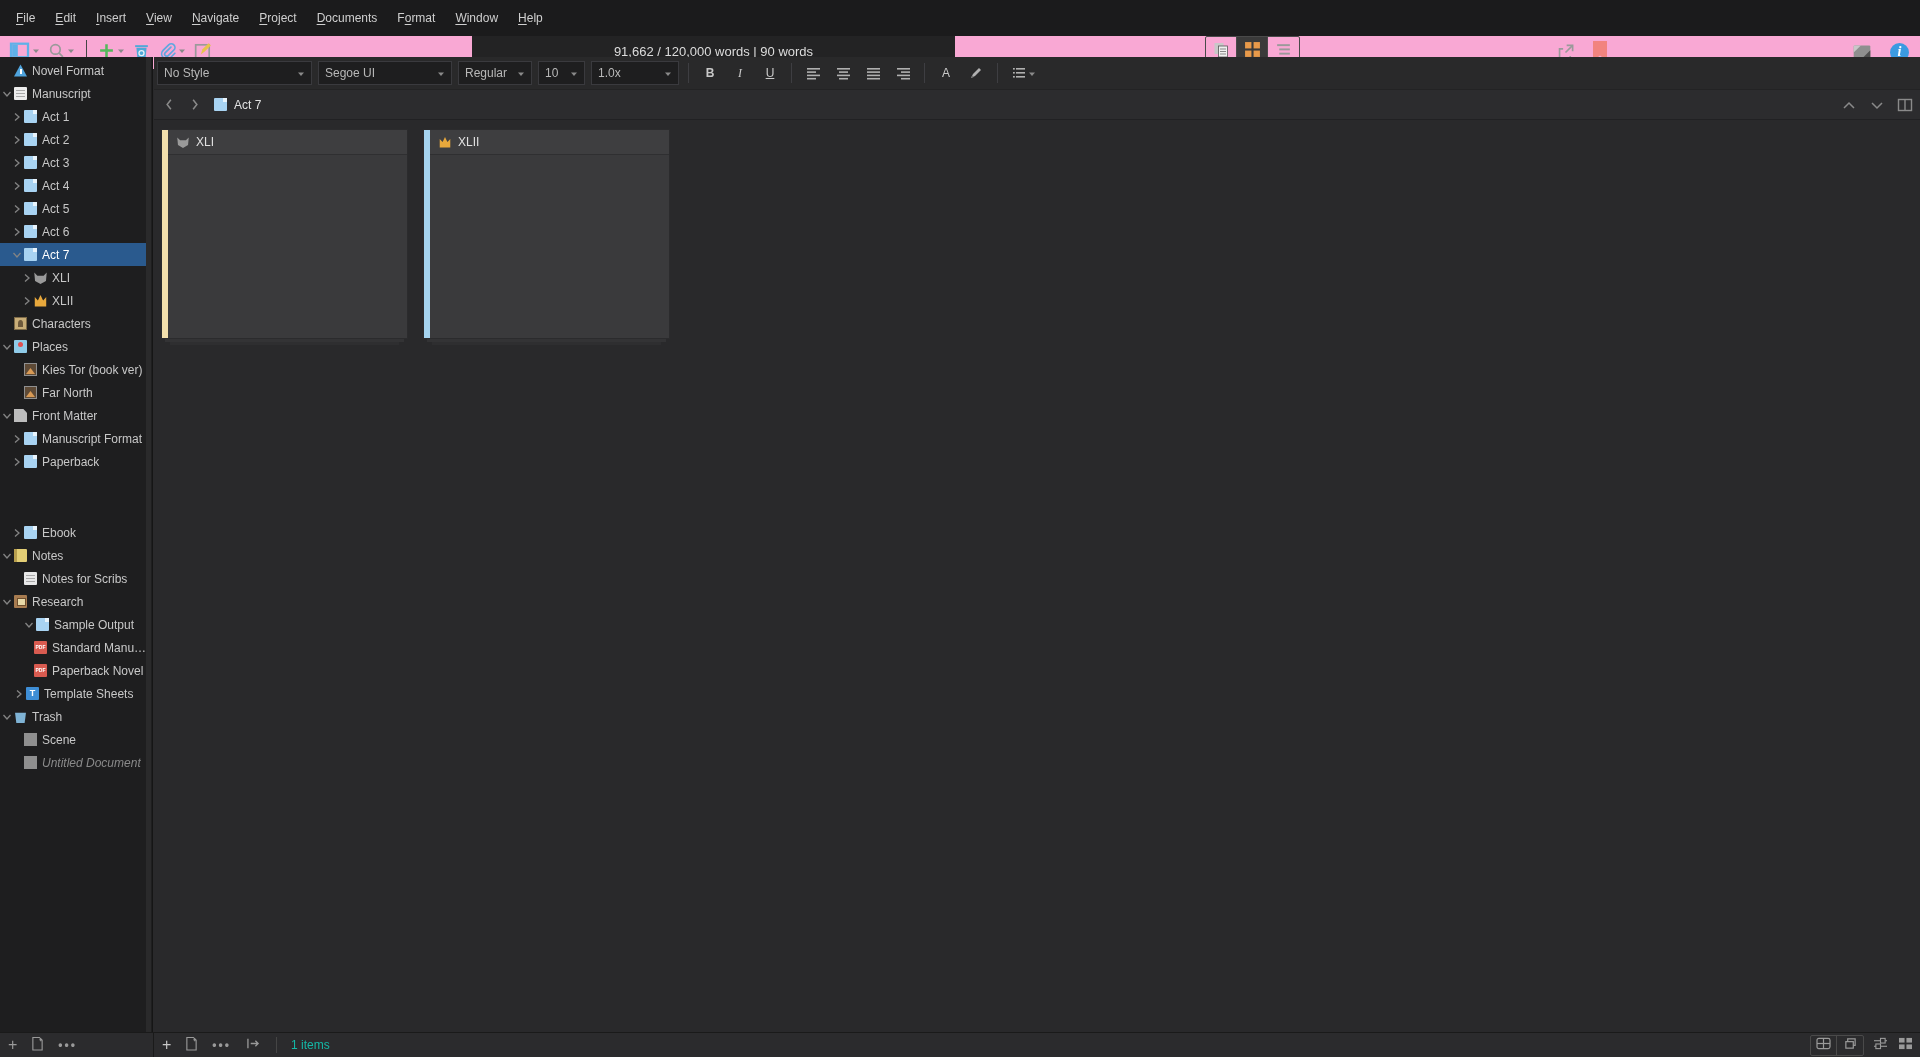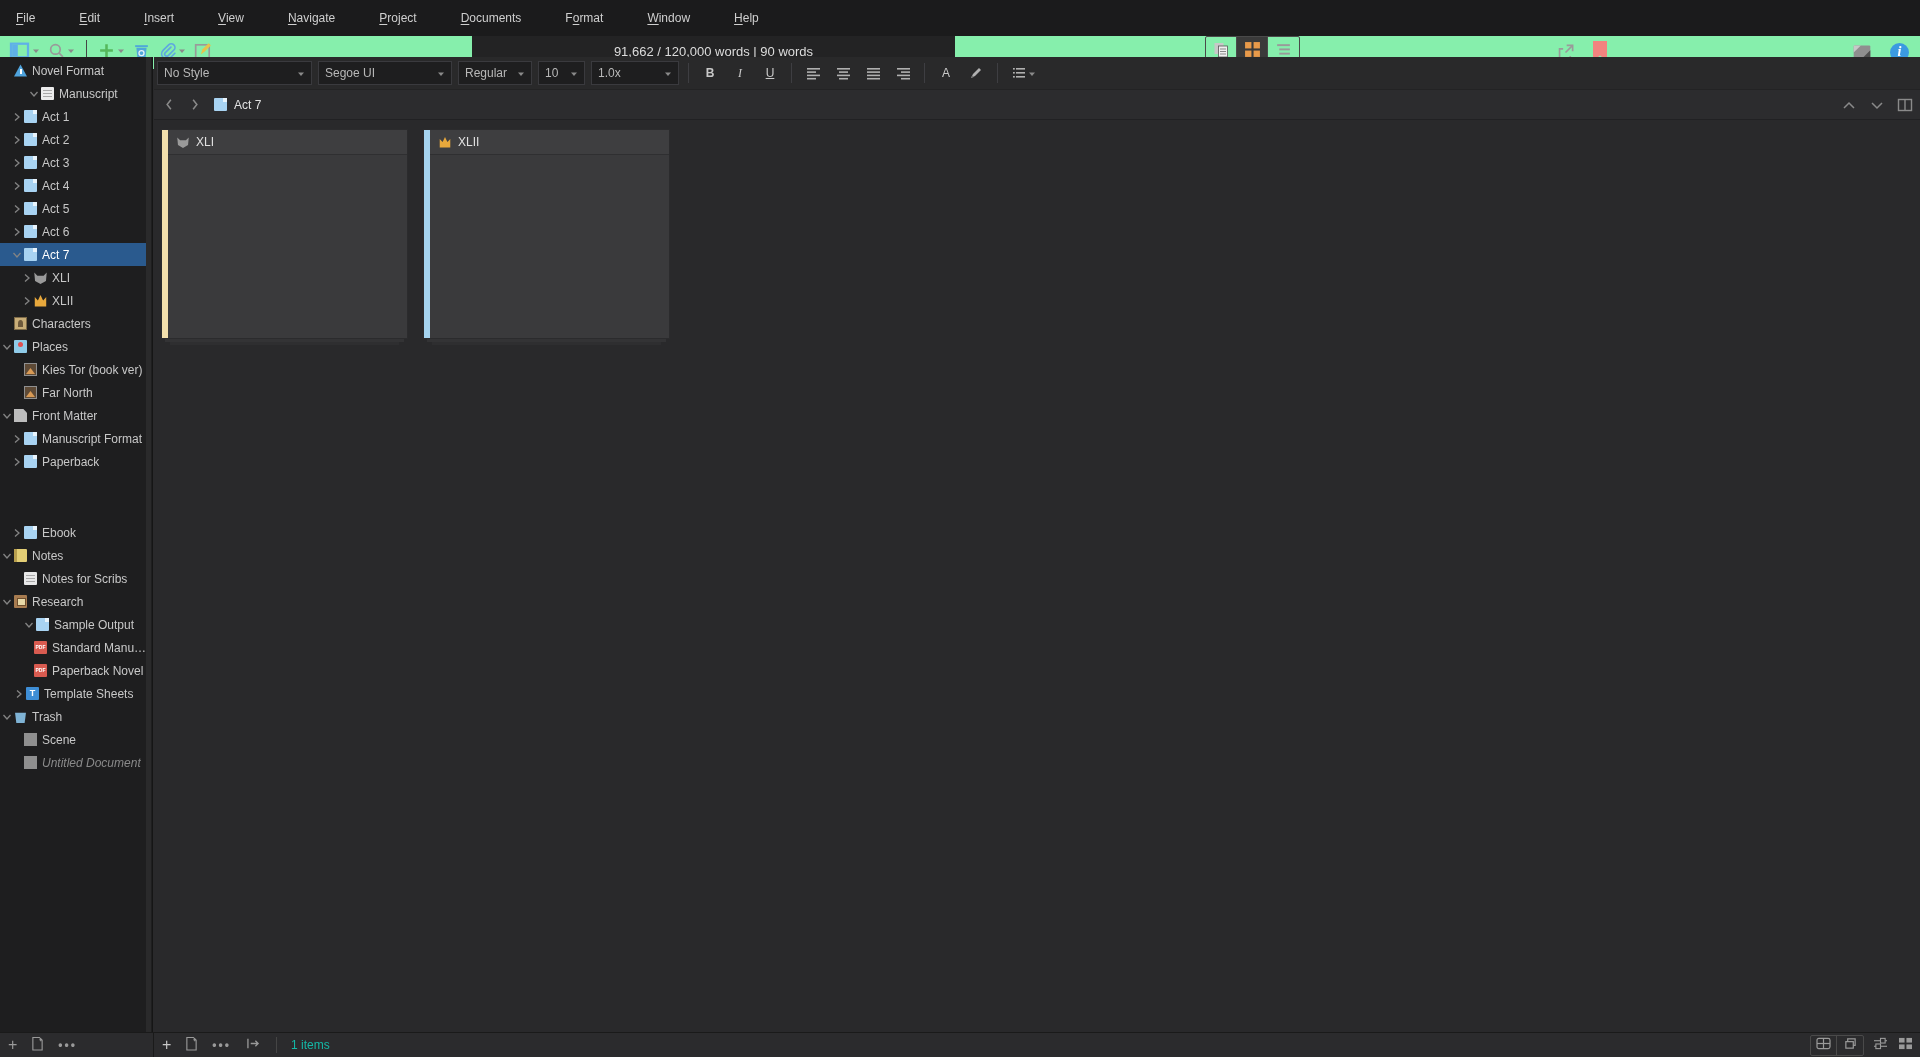--- a/index.html
+++ b/index.html
@@ -1,26 +1,26 @@
 <!DOCTYPE html>
 <html><head>
 <meta charset="utf-8">
 <style>
   * { margin:0; padding:0; box-sizing:border-box; }
   html,body { background:#1B1B1C; }
   body { font-family:"Liberation Sans","DejaVu Sans",sans-serif; font-size:12px; color:#C8C8C8; }
   #app { position:relative; width:1920px; height:1057px; overflow:hidden; background:#29292B; }
 
   
-  .menubar { position:absolute; top:0; left:0; right:0; height:36px; background:#1B1B1C; display:flex; align-items:center; padding-left:6px; z-index:5;gap:24px; }
+  .menubar { position:absolute; top:0; left:0; right:0; height:36px; background:#1B1B1C; display:flex; align-items:center; padding-left:6px; z-index:5; }
   .menuitem { padding:2px 10px; color:#CFCFCF; cursor:default; }
   .mn { text-decoration:underline; text-underline-offset:2px; }
 
   
-  .toolbar { position:absolute; top:32px; left:0; right:0; height:37px; background:#86efac; display:flex; align-items:center; }
+  .toolbar { position:absolute; top:32px; left:0; right:0; height:37px; background:#f9a8d4; display:flex; align-items:center; }
   .tb-left { display:flex; align-items:center; gap:2px; padding-left:6px; }
   .tbtn { display:flex; align-items:center; justify-content:center; height:28px; padding:0 3px; border-radius:2px; }
   .tbtn svg { display:block; }
   .tb-sep { width:1px; height:22px; background:#454545; margin:0 6px; }
   .caret { margin-left:2px; display:inline-block; }
   .wordcount-tab { position:absolute; left:472px; top:2px; width:483px; height:35px; background:#232324; display:flex; align-items:center; justify-content:center; color:#DCDCDC; font-size:13px; }
   .wc-progress { position:absolute; left:0; bottom:0; height:4px; background:#5FAEDE; }
   .tb-right { position:absolute; left:1205px; top:4px; display:flex; align-items:center; }
   .viewgroup { display:flex; border:1px solid #4A4A4A; border-radius:2px; }
   .vbtn { width:31px; height:28px; display:flex; align-items:center; justify-content:center; border-right:1px solid #4A4A4A; }
@@ -265,21 +265,21 @@
     </div>
   </div>
 
   <div class="sidebar">
     <div class="tree">
         <div class="srow" style="padding-left: 2px;">
           <span class="chev"></span>
           <span class="icon i-novel-format"></span>
           <span class="slabel">Novel Format</span>
         </div>
-        <div class="srow" style="padding-left: 14px; margin-left: 15px;">
+        <div class="srow" style="padding-left: 2px;">
           <span class="chev">
             <svg width="10" height="8" viewBox="0 0 10 8">
               <polyline points="1.5,2 5,6 8.5,2" fill="none" stroke="#848484" stroke-width="1.3"></polyline>
             </svg>
           </span>
           <span class="icon i-manuscript"></span>
           <span class="slabel">Manuscript</span>
         </div>
         <div class="srow" style="padding-left: 12px;">
           <span class="chev">

